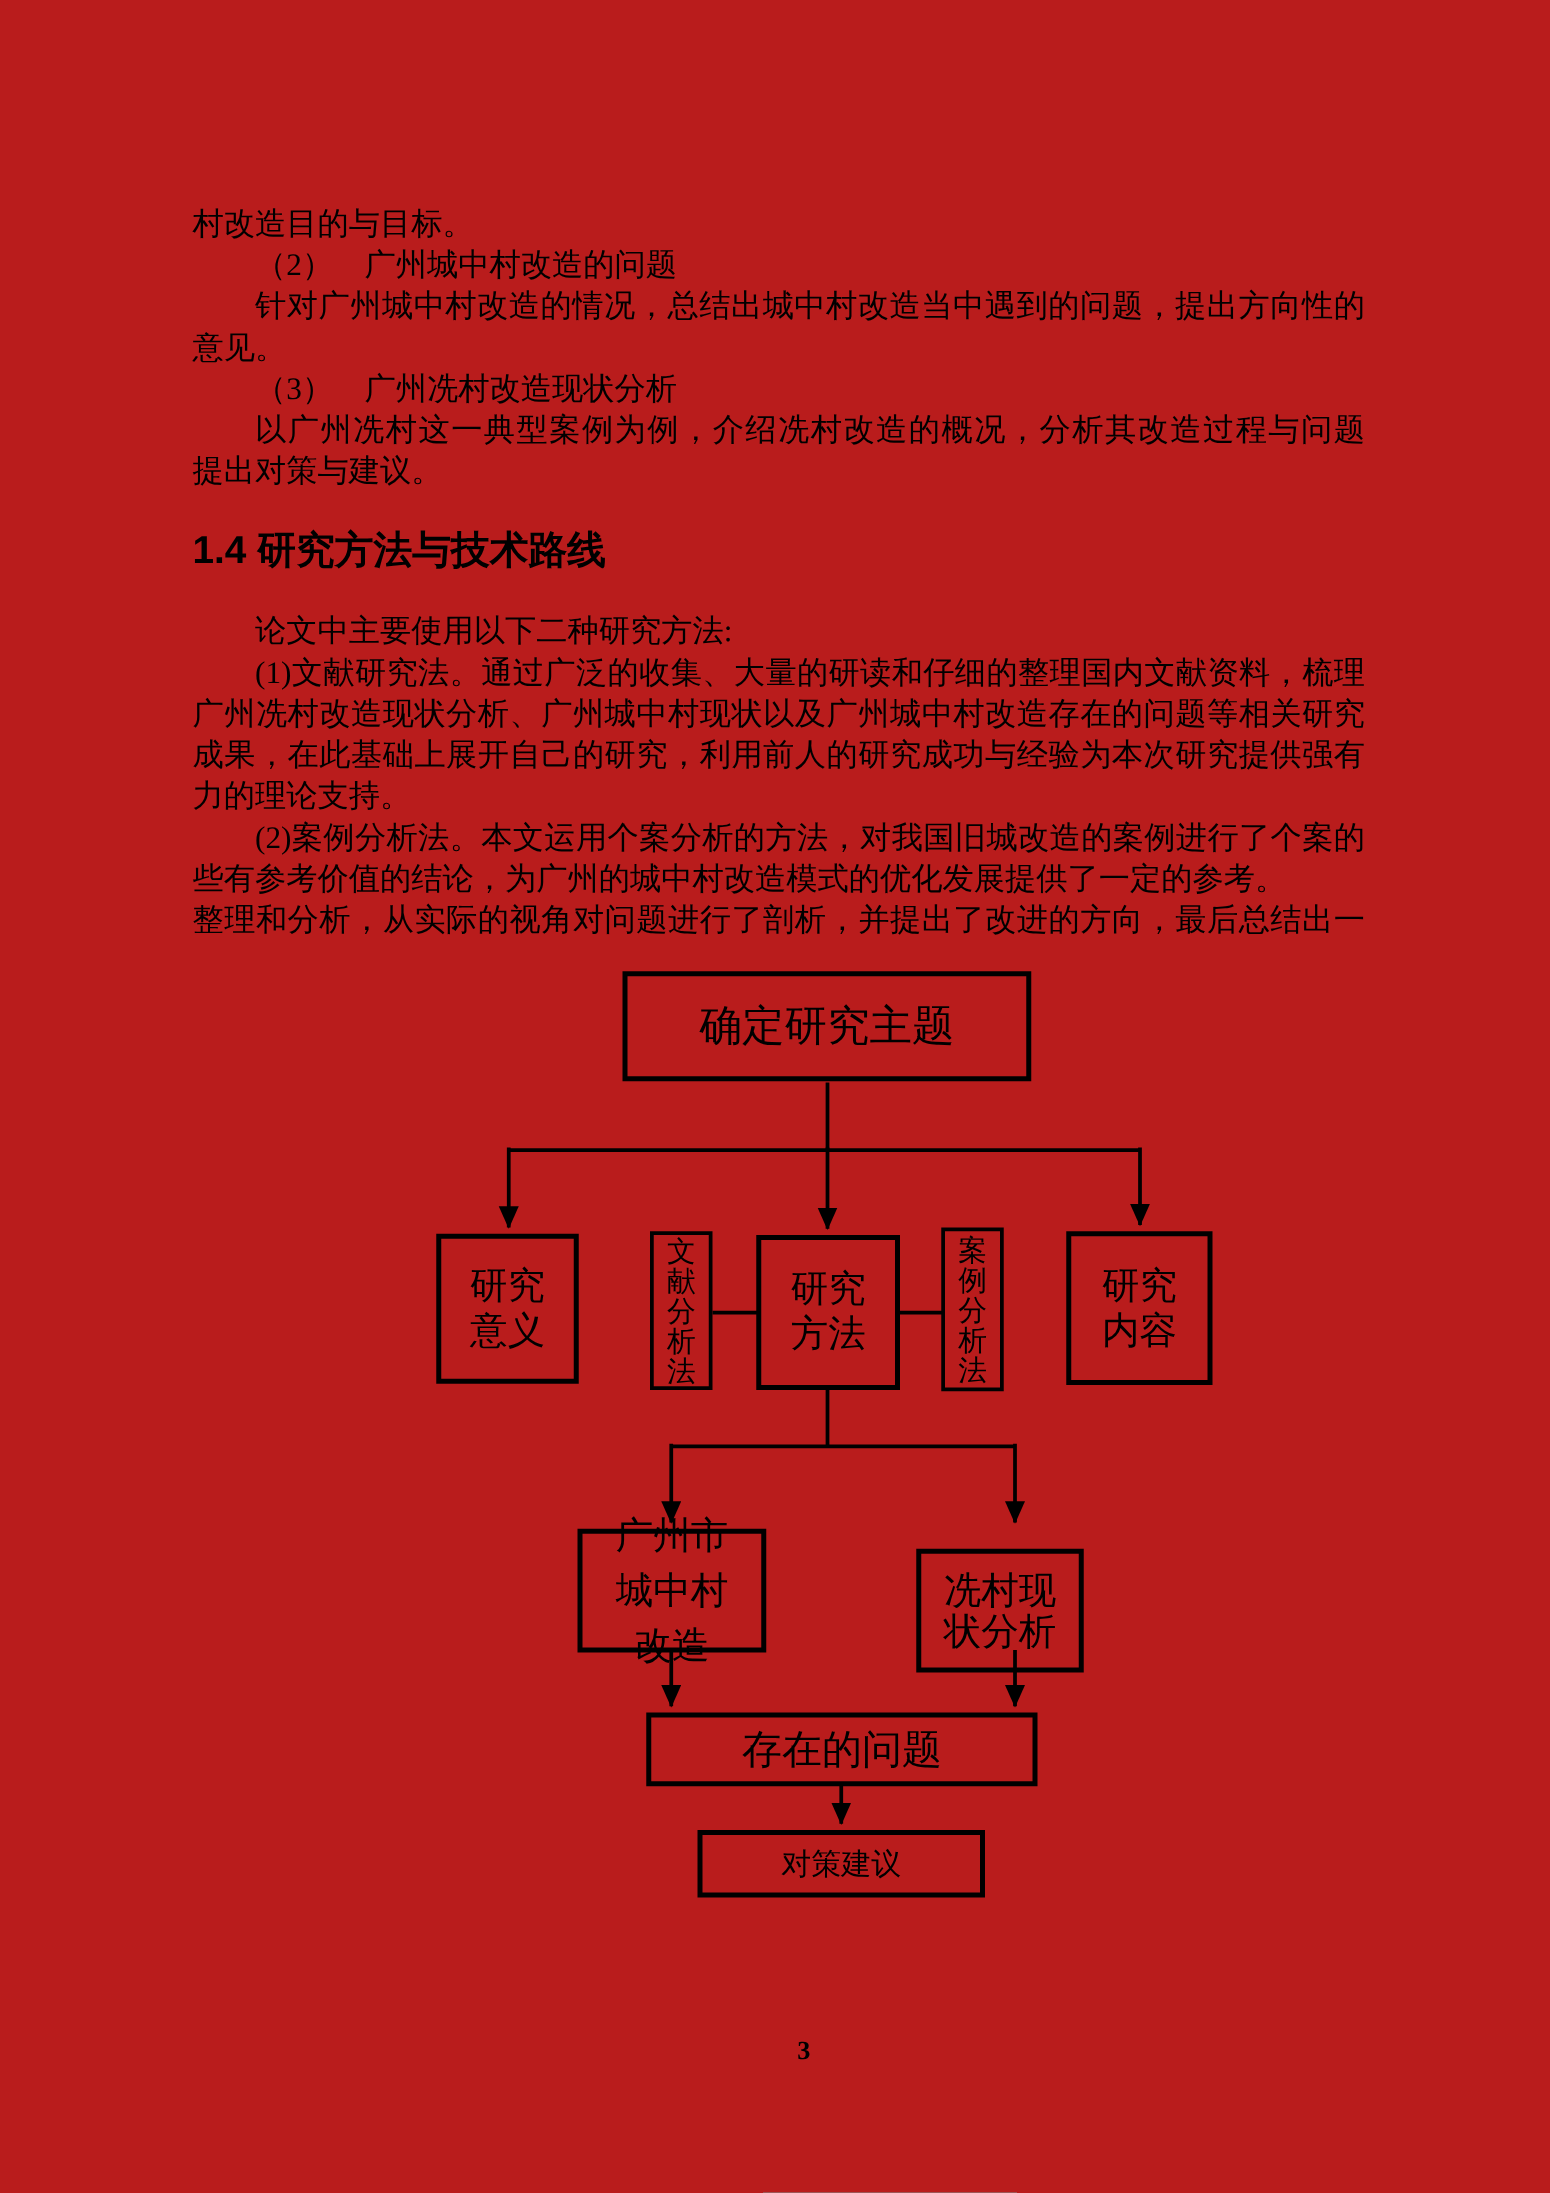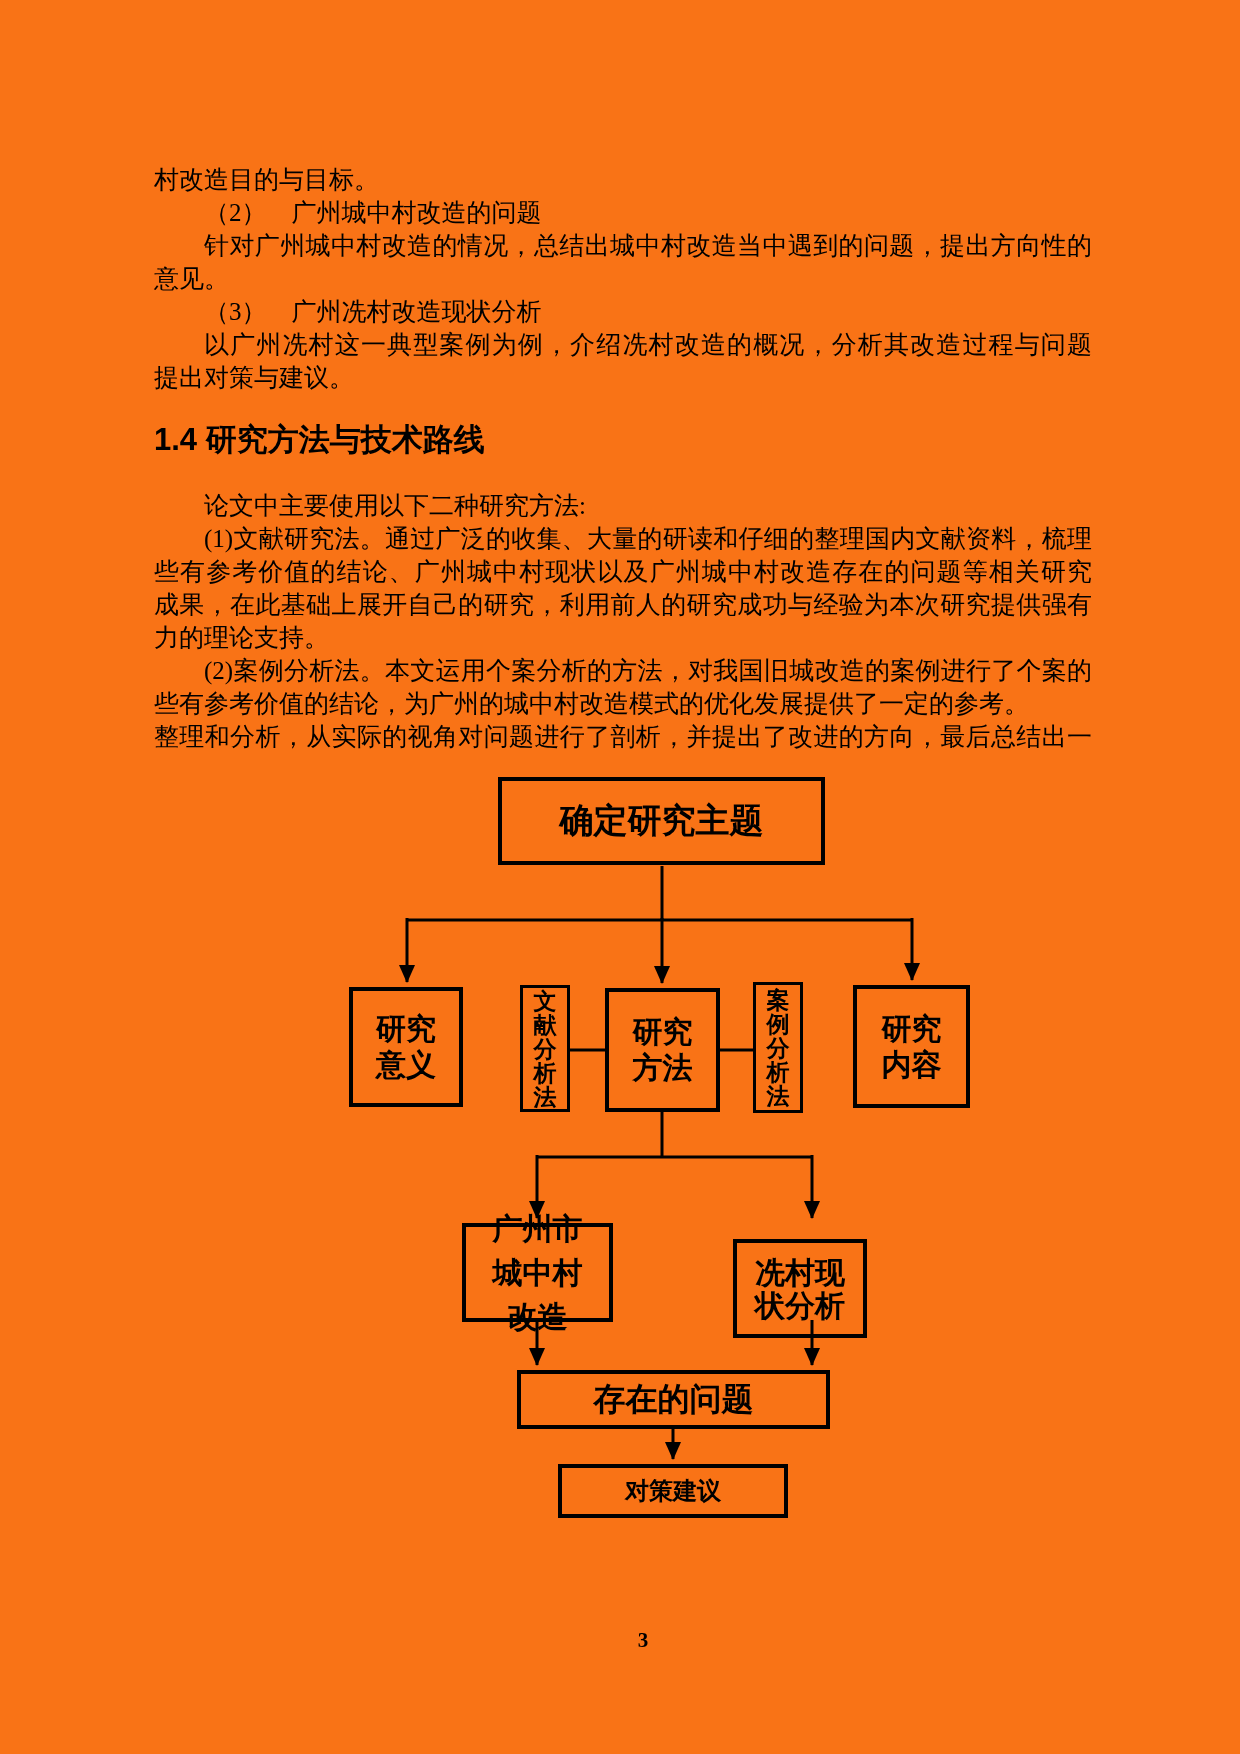--- a/index.html
+++ b/index.html
@@ -1,20 +1,20 @@
 <!DOCTYPE html>
 <html><head>
 <meta charset="utf-8">
 <style>
   html,body { margin:0; padding:0; background:#888; }
   #page {
     position:relative;
     width:1240px; height:1754px;
     margin:0 auto;
-    background:#f97316;
+    background:#b91c1c;
     color:#000;
     font-family:"Liberation Serif","DejaVu Serif",serif;
     overflow:hidden;
   }
   
   .textblock { position:absolute; left:154px; width:938px; }
   .line {
     height:33px; line-height:33px;
     font-size:25px; color:#000;
     white-space:nowrap;
@@ -32,21 +32,21 @@
     font-family:"Liberation Sans","DejaVu Sans",sans-serif;
     font-weight:bold; font-size:31px; line-height:40px; color:#000;
   }
   
   .box {
     position:absolute; box-sizing:border-box;
     border:4px solid #000;
     display:flex; align-items:center; justify-content:center;
     text-align:center; white-space:pre-line;
     font-family:"Liberation Sans","DejaVu Sans",sans-serif;
-    font-weight:bold; color:#000;
+    font-weight:normal; color:#000;
   }
   .box.narrow { border-width:3px; }
   #box-topic        { left:498px; top:777px;  width:327px; height:88px;  font-size:34px; }
   #box-significance { left:349px; top:987px;  width:114px; height:120px; font-size:30px; line-height:36px; }
   #box-literature   { left:520px; top:985px;  width:50px;  height:127px; font-size:23px; line-height:24px; }
   #box-method       { left:605px; top:988px;  width:115px; height:124px; font-size:30px; line-height:36px; }
   #box-case         { left:753px; top:982px;  width:50px;  height:131px; font-size:23px; line-height:24px; }
   #box-content      { left:853px; top:985px;  width:117px; height:123px; font-size:30px; line-height:36px; }
   #box-gz-reno      { left:462px; top:1223px; width:151px; height:99px;  font-size:30px; line-height:44px; }
   #box-xiancun      { left:733px; top:1223px; width:134px; height:99px;  font-size:30px; line-height:33px;margin-top:16px; }
@@ -73,21 +73,21 @@
     <div class="line indent">（3）　广州冼村改造现状分析</div>
     <div class="line indent full">以广州冼村这一典型案例为例，介绍冼村改造的概况，分析其改造过程与问题</div>
     <div class="line">提出对策与建议。</div>
   </div>
 
   <div class="section-heading">1.4 研究方法与技术路线</div>
 
   <div class="textblock" id="method-block">
     <div class="line indent">论文中主要使用以下二种研究方法:</div>
     <div class="line indent full">(1)文献研究法。通过广泛的收集、大量的研读和仔细的整理国内文献资料，梳理</div>
-    <div class="line full">些有参考价值的结论、广州城中村现状以及广州城中村改造存在的问题等相关研究</div>
+    <div class="line full">广州冼村改造现状分析、广州城中村现状以及广州城中村改造存在的问题等相关研究</div>
     <div class="line full">成果，在此基础上展开自己的研究，利用前人的研究成功与经验为本次研究提供强有</div>
     <div class="line">力的理论支持。</div>
     <div class="line indent full">(2)案例分析法。本文运用个案分析的方法，对我国旧城改造的案例进行了个案的</div>
     <div class="line">些有参考价值的结论，为广州的城中村改造模式的优化发展提供了一定的参考。</div>
     <div class="line full">整理和分析，从实际的视角对问题进行了剖析，并提出了改进的方向，最后总结出一</div>
   </div>
 
   <svg id="connector-svg" viewBox="0 0 1240 1754">
     <defs>
       <marker id="arr" markerUnits="userSpaceOnUse" markerWidth="20" markerHeight="18" refX="17" refY="8" orient="auto">

